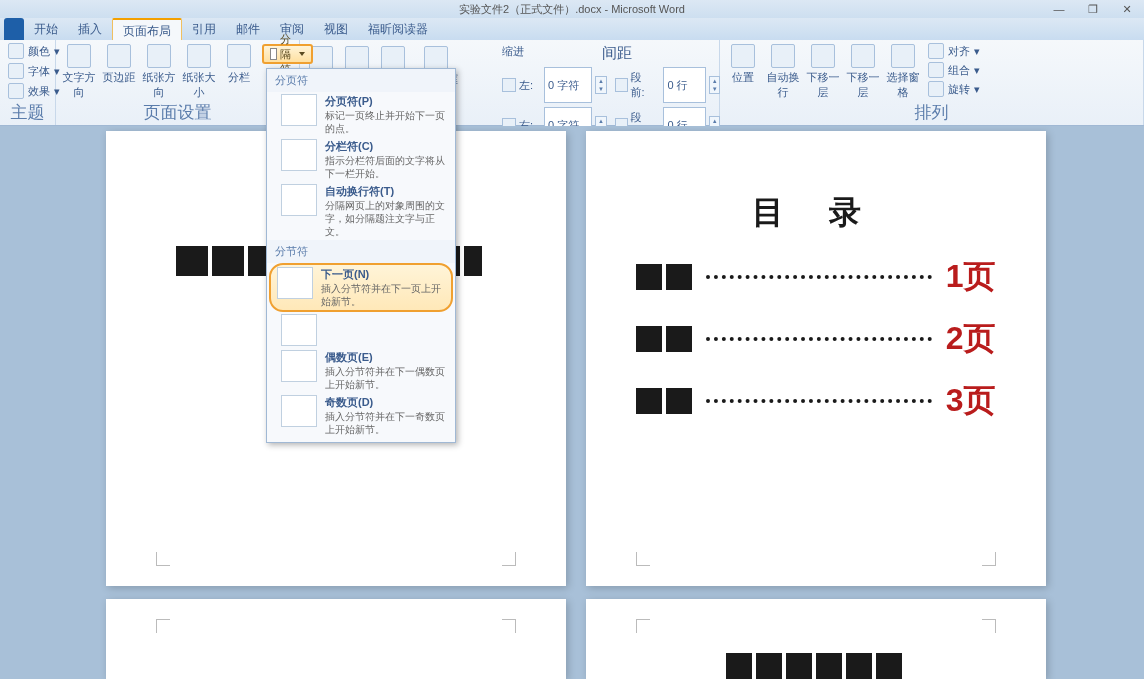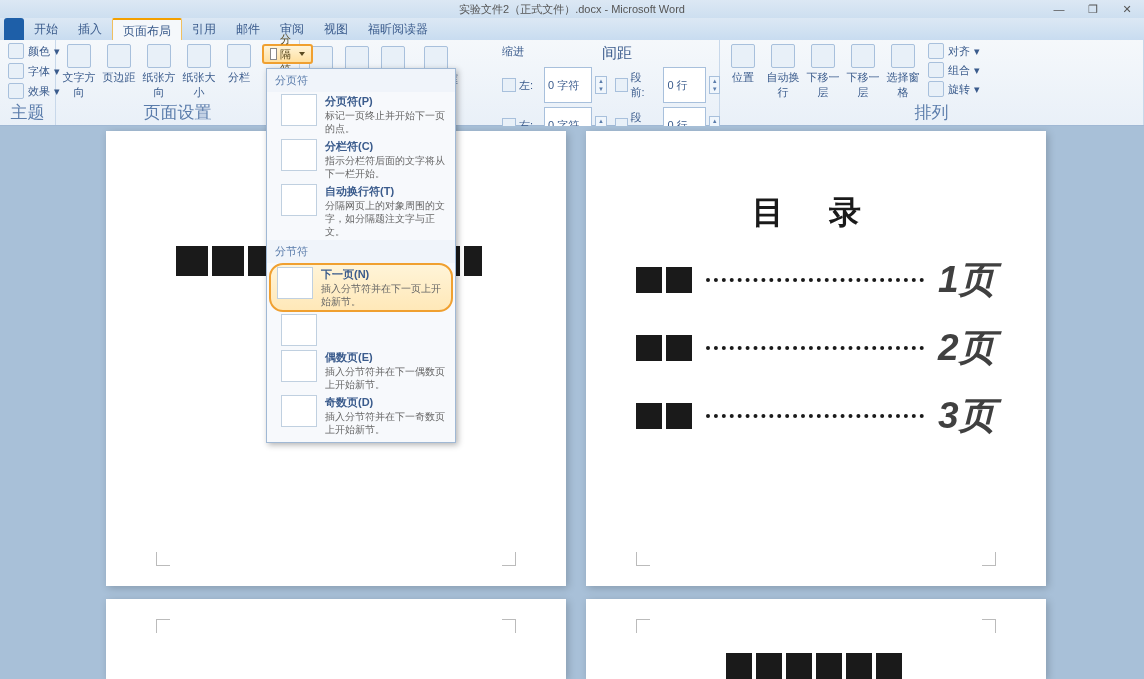--- a/index.html
+++ b/index.html
@@ -57,21 +57,21 @@
 .corner.tl { top: 20px; left: 50px; border-right: none; border-bottom: none; }
 .corner.tr { top: 20px; right: 50px; border-left: none; border-bottom: none; }
 .corner.bl { bottom: 20px; left: 50px; border-right: none; border-top: none; }
 .corner.br { bottom: 20px; right: 50px; border-left: none; border-top: none; }
 
 .redacted { display: flex; gap: 4px; }
 .blk { background: #1a1a1a; }
 .toc-title { font-size: 32px; font-weight: 900; color: #1a1a1a; text-align: center; letter-spacing: 18px; font-family: SimHei, sans-serif; }
 .toc-row { display: flex; align-items: center; gap: 6px; margin: 18px 50px; }
 .dots { flex: 1; border-bottom: 4px dotted #1a1a1a; height: 1px; margin: 0 8px; }
-.page-num { font-size: 37px; font-weight: 900; color: #404040; font-family: SimHei, sans-serif; font-style: italic; }
+.page-num { font-size: 32px; font-weight: 900; color: #b91c1c; font-family: SimHei, sans-serif; }
 </style>
 </head>
 <body>
 
 <div class="titlebar">
   <span>实验文件2（正式文件）.docx - Microsoft Word</span>
   <div class="winctl">
     <div>—</div>
     <div>❐</div>
     <div>✕</div>

